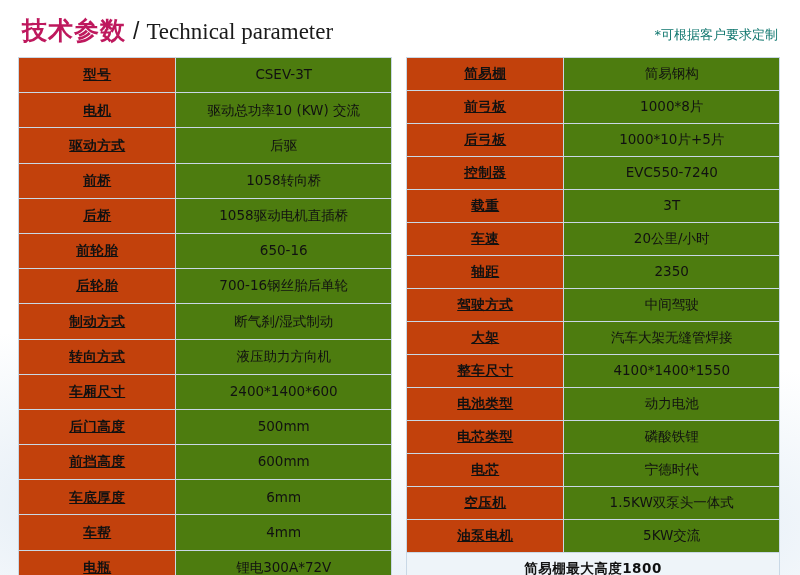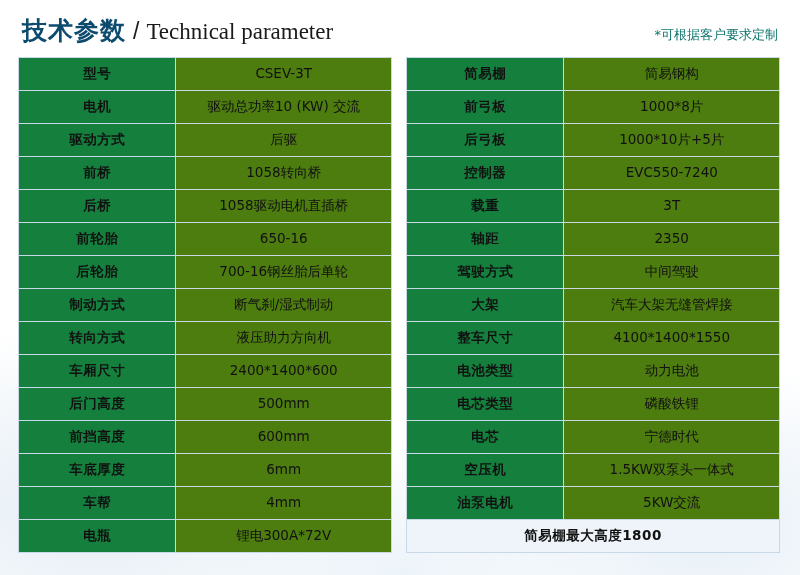--- a/index.html
+++ b/index.html
@@ -45,21 +45,21 @@
   .title-wrap {
     display: flex;
     align-items: baseline;
     gap: 7px;
   }
   .title-cn {
     font-family: "DejaVu Sans", sans-serif;
     font-size: 25px;
     font-weight: 700;
     letter-spacing: 1px;
-    color: #0c4a6e;
+    color: #be185d;
   }
   .title-slash {
     font-size: 23px;
     color: #1a1a1a;
     font-weight: 400;
   }
   .title-en {
     font-family: Liberation Serif, serif;
     font-size: 23px;
     color: #1a1a1a;
@@ -87,23 +87,24 @@
     height: 32px;
     font-size: 13.5px;
     text-align: center;
     vertical-align: middle;
     padding: 0 2px;
     line-height: 1.15;
     color: #111;
   }
   .spec-table td.label {
     width: 42%;
-    background: #15803d;
+    background: #c2410c;
     font-weight: 700;
     letter-spacing: 0.5px;
+    text-decoration: underline;
   }
   .spec-table td.value {
     width: 58%;
     background: #4d7c0f;
     font-weight: 400;
   }
   .spec-table tr.full td {
     background: #eef4f9;
     font-weight: 700;
     letter-spacing: 0.5px;
@@ -208,20 +209,24 @@
         </tr>
         <tr>
           <td class="label">控制器</td>
           <td class="value">EVC550-7240</td>
         </tr>
         <tr>
           <td class="label">载重</td>
           <td class="value">3T</td>
         </tr>
         <tr>
+          <td class="label">车速</td>
+          <td class="value">20公里/小时</td>
+        </tr>
+        <tr>
           <td class="label">轴距</td>
           <td class="value">2350</td>
         </tr>
         <tr>
           <td class="label">驾驶方式</td>
           <td class="value">中间驾驶</td>
         </tr>
         <tr>
           <td class="label">大架</td>
           <td class="value">汽车大架无缝管焊接</td>

